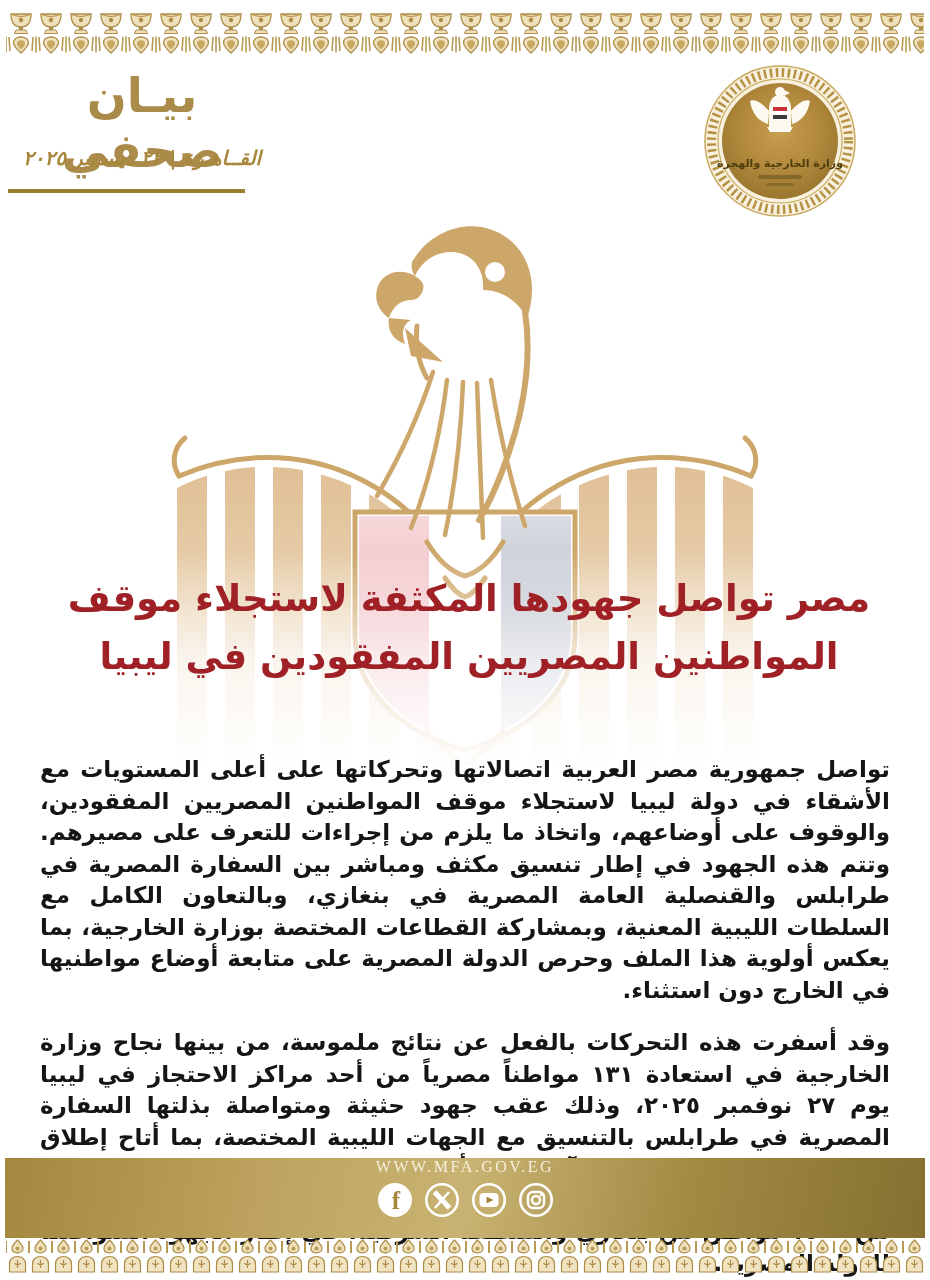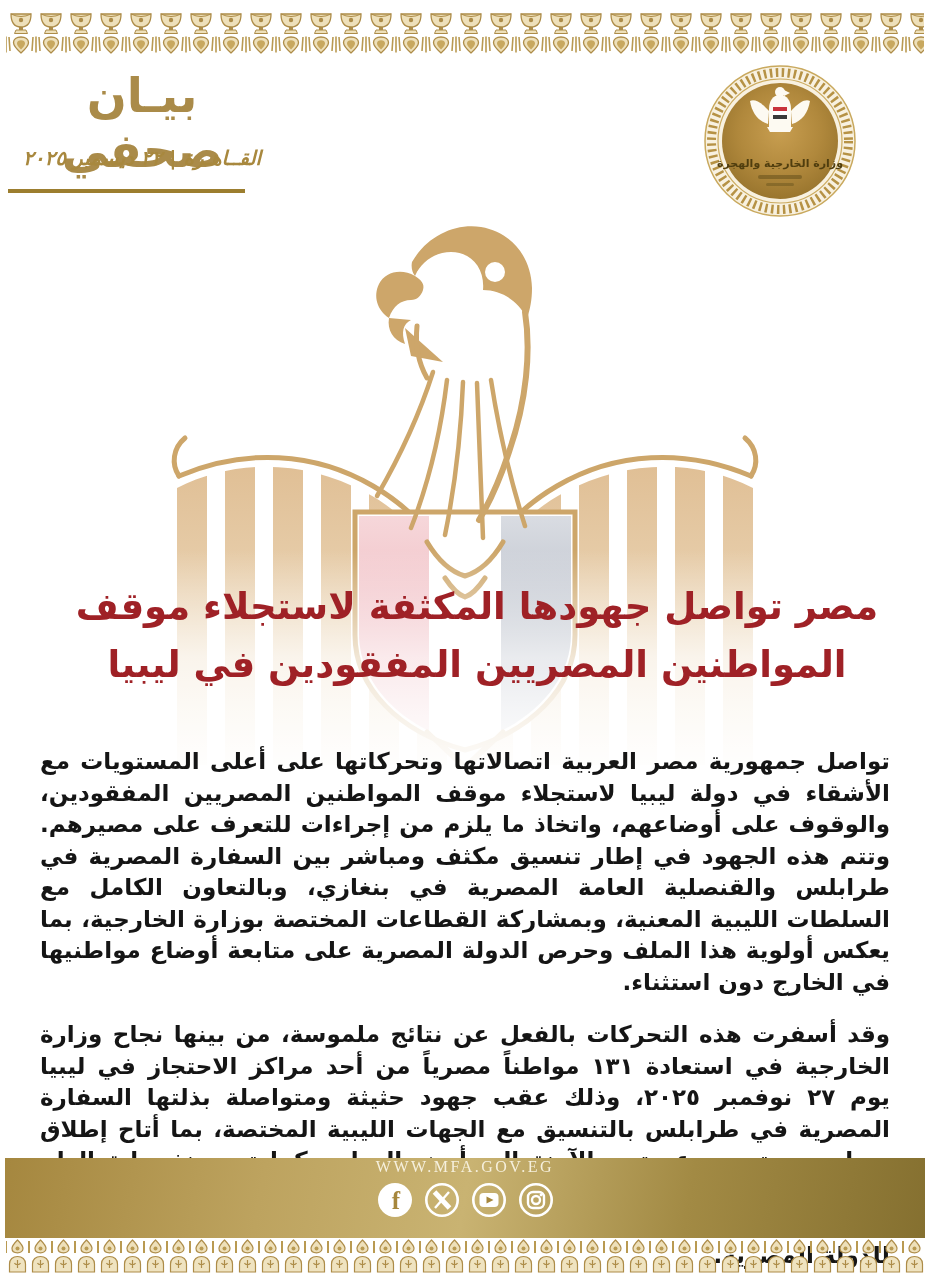--- a/index.html
+++ b/index.html
@@ -8,27 +8,27 @@
   .abs{position:absolute;}
 
   
   .press-title{left:6px;top:68px;width:272px;text-align:center;direction:rtl;
     font-size:47px;font-weight:bold;color:#aa8b49;letter-spacing:1px;margin:0;}
   .dateline{left:6px;top:146px;width:272px;text-align:center;direction:rtl;
     font-size:20px;font-weight:bold;color:#a8883e;font-style:italic;}
   .dateline-rule{left:8px;top:189px;width:237px;height:4px;background:#9c7e2f;}
 
   
-  .headline{left:40px;top:566px;width:850px;margin:12px;text-align:center;direction:rtl;
+  .headline{left:40px;top:566px;width:850px;margin:4px;text-align:center;direction:rtl;
     font-size:37px;font-weight:bold;color:#9f2126;line-height:1.58;}
 
   
   .body-text{left:40px;top:746px;width:850px;direction:rtl;text-align:justify;
     font-size:23px;font-weight:bold;color:#151515;line-height:31.5px;}
-  .body-text p{margin:0 0 21px 0;}
+  .body-text p{margin:8px 0 21px 0;}
 
   
   .footer-bar{left:5px;top:1158px;width:920px;height:80px;
     background:linear-gradient(100deg,#a5873f 0%,#bda35f 28%,#c9b372 50%,#a28a44 74%,#857030 100%);}
   .website{text-align:center;color:#f6f0dd;font-size:16px;
     font-family:"Liberation Serif","DejaVu Serif",serif;letter-spacing:2.5px;}
   .social-row{display:flex;justify-content:center;gap:9px;margin-top:5px;}
   .social-row span{width:38px;height:38px;display:block;cursor:pointer;}
 </style>
 </head>

